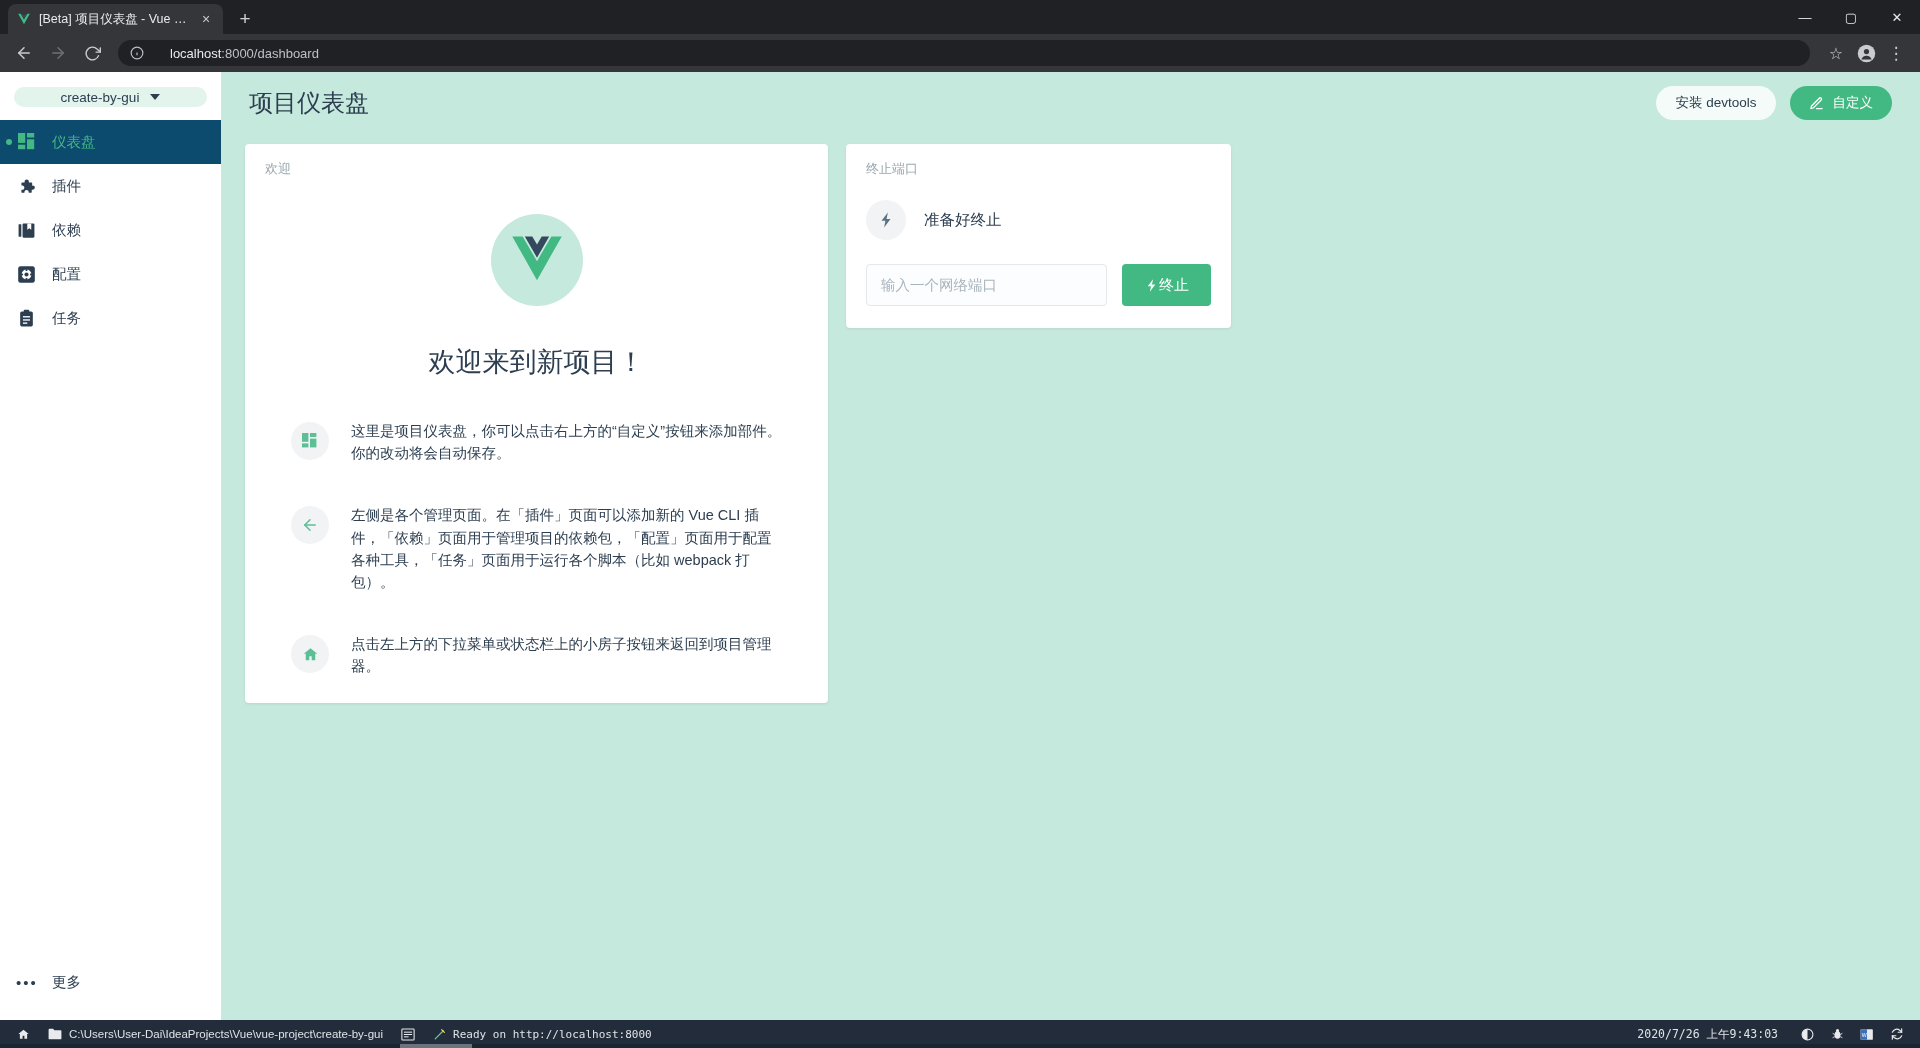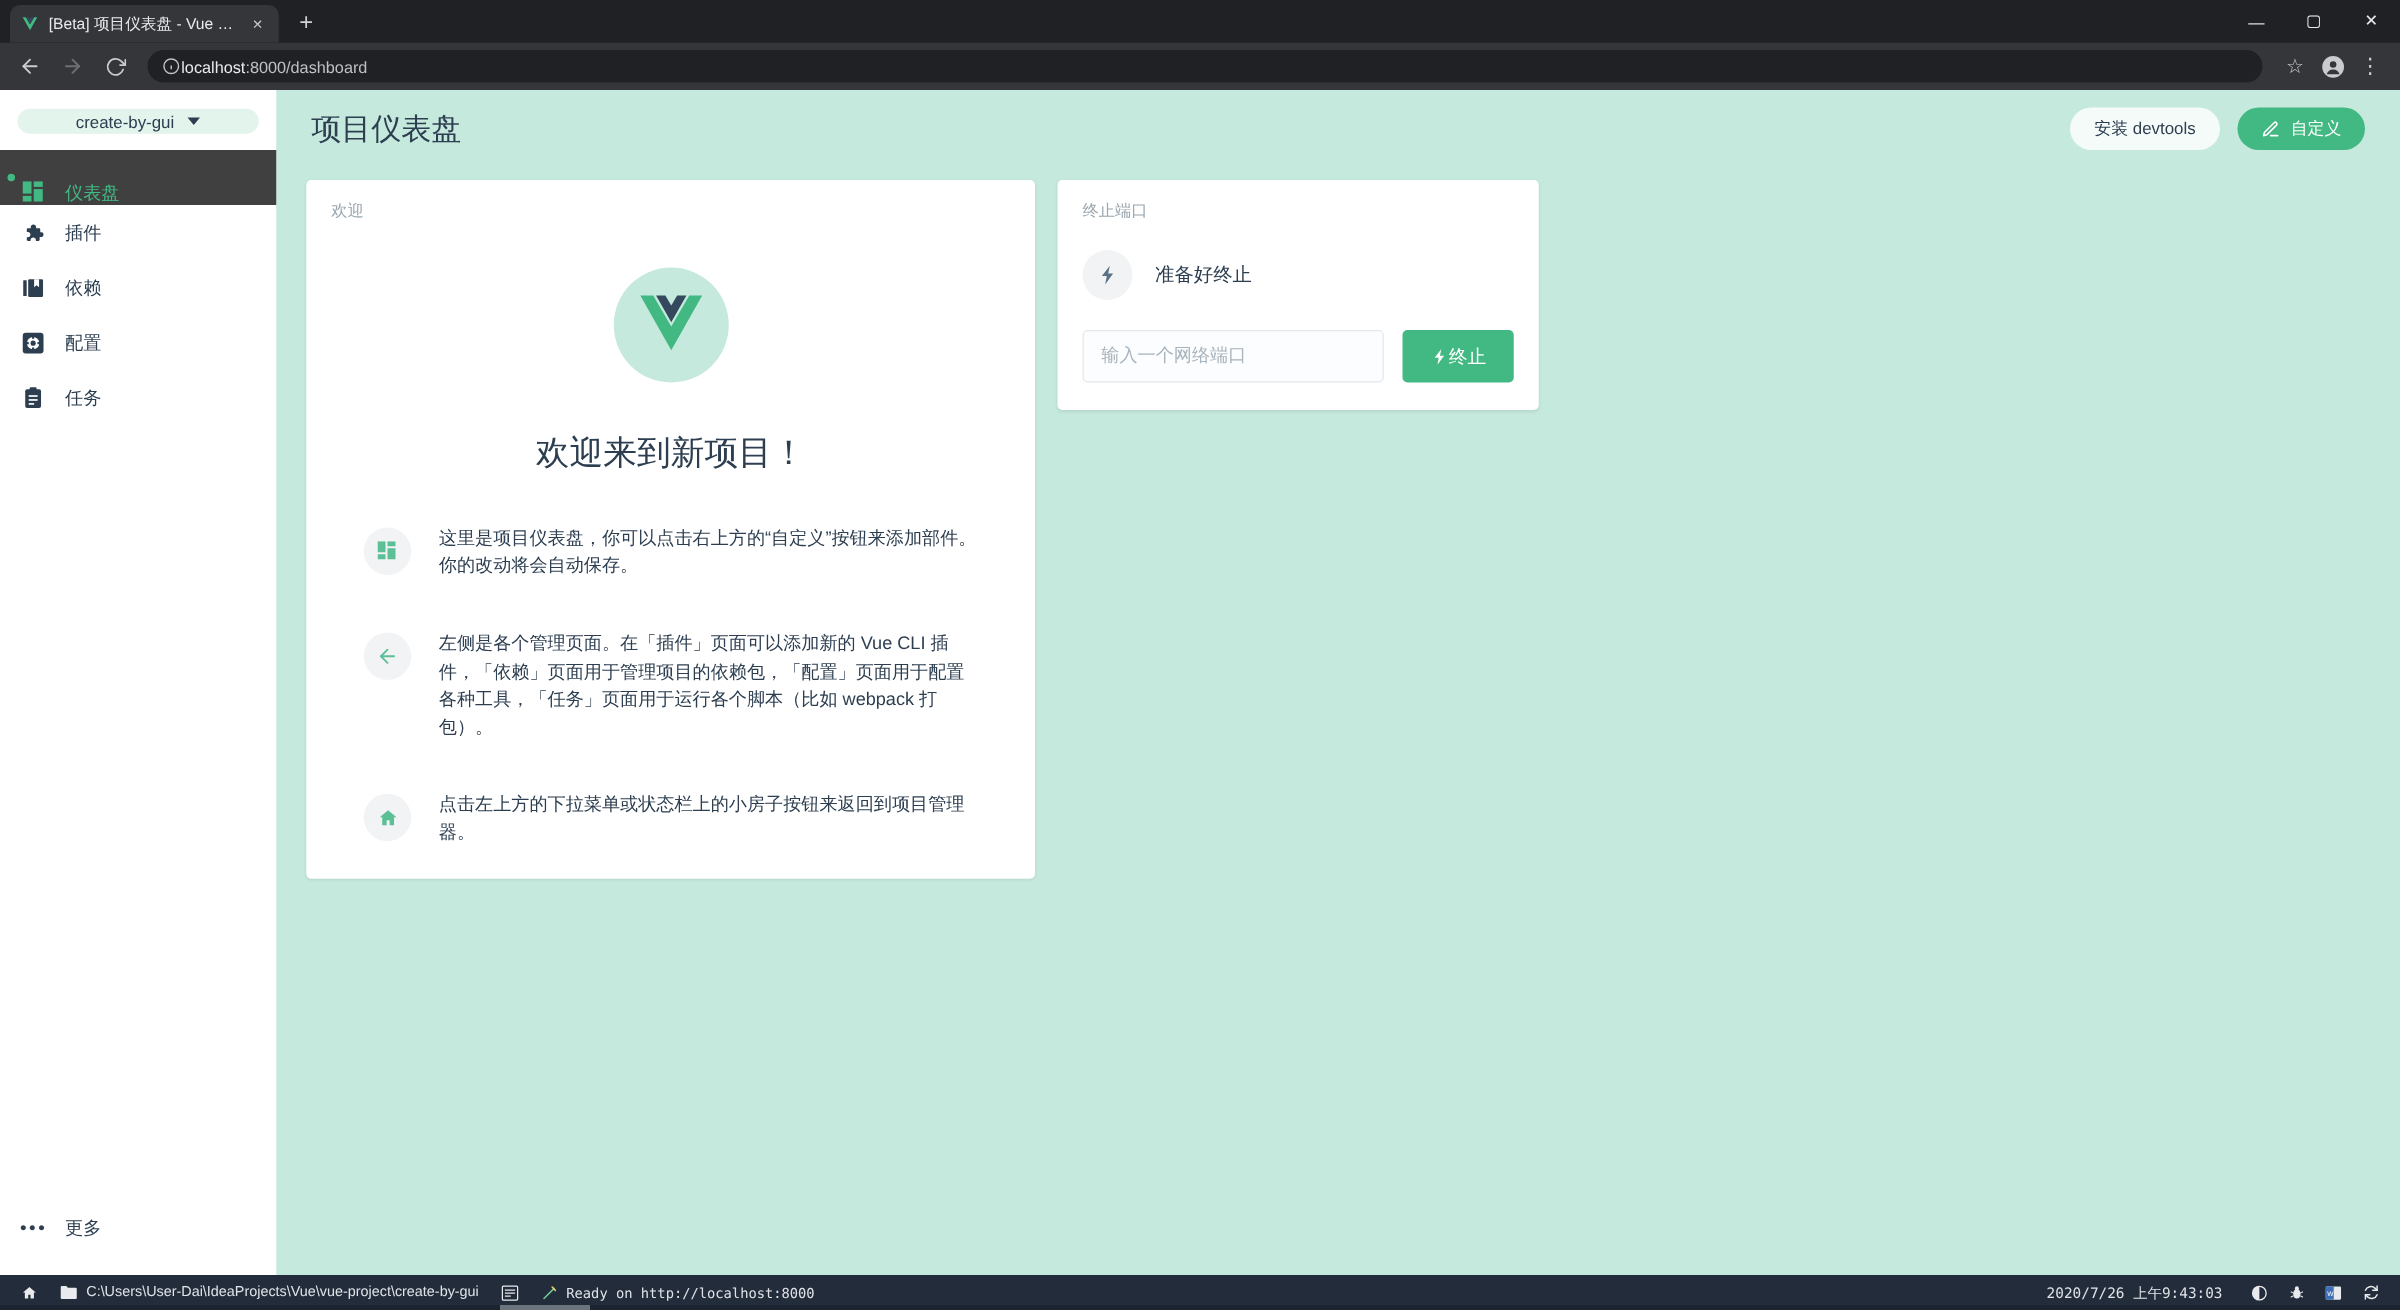--- a/index.html
+++ b/index.html
@@ -48,21 +48,21 @@
     height: 38px; background: #35363a; display: flex; align-items: center;
     padding: 0 10px; gap: 6px; flex: 0 0 38px;
   }
   .tb-icon {
     width: 28px; height: 28px; display: flex; align-items: center; justify-content: center;
     color: #c9cbcf; border-radius: 50%; flex: 0 0 28px;
   }
   .tb-icon.disabled { color: #6e7073; }
   .omnibox {
     flex: 1; height: 26px; background: #202124; border-radius: 13px; display: flex;
-    align-items: center; padding: 0 12px; gap: 1px; margin: 0 6px;
+    align-items: center; padding: 0 12px; gap: 26px; margin: 0 6px;
   }
   .omnibox-url { font-size: 13px; color: #bdc1c6; white-space: nowrap; }
   .omnibox-url b { color: #e8eaed; font-weight: 400; }
   .tb-right { display: flex; align-items: center; gap: 2px; }
 
   
   .viewport { flex: 1; display: flex; background: #c5e9dc; min-height: 0; position: relative; }
 
   
   .sidebar {
@@ -76,21 +76,21 @@
     color: #2c3e50; font-size: 13.5px;
   }
   .caret { width: 0; height: 0; border-left: 5px solid transparent; border-right: 5px solid transparent; border-top: 6px solid #2c3e50; }
 
   .nav { display: flex; flex-direction: column; }
   .nav-item {
     height: 44px; display: flex; align-items: center; gap: 15px;
     padding-left: 16px; color: #2c3e50; font-size: 14.5px; position: relative;
   }
   .nav-item .nav-icon { width: 21px; height: 21px; display: flex; align-items: center; justify-content: center; flex: 0 0 21px; }
-  .nav-item.active { background: #404040; color: #42b983; align-items: flex-end; }
+  .nav-item.active { background: #0c4a6e; color: #42b983; }
   .nav-item.active::before {
     content: ""; position: absolute; left: 6px; top: 50%; transform: translateY(-50%);
     width: 6px; height: 6px; border-radius: 50%; background: #42b983;
   }
   .nav-spacer { flex: 1; }
   .nav-more {
     height: 44px; display: flex; align-items: center; gap: 15px; padding-left: 16px;
     color: #2c3e50; font-size: 14.5px; margin-bottom: 16px;
   }
   .dots { letter-spacing: 2px; font-size: 15px; color: #2c3e50; width: 21px; }

